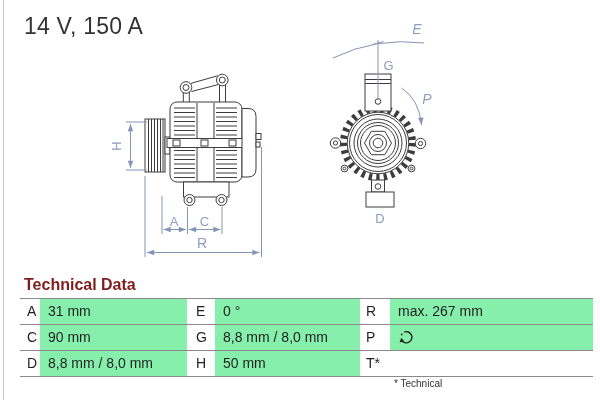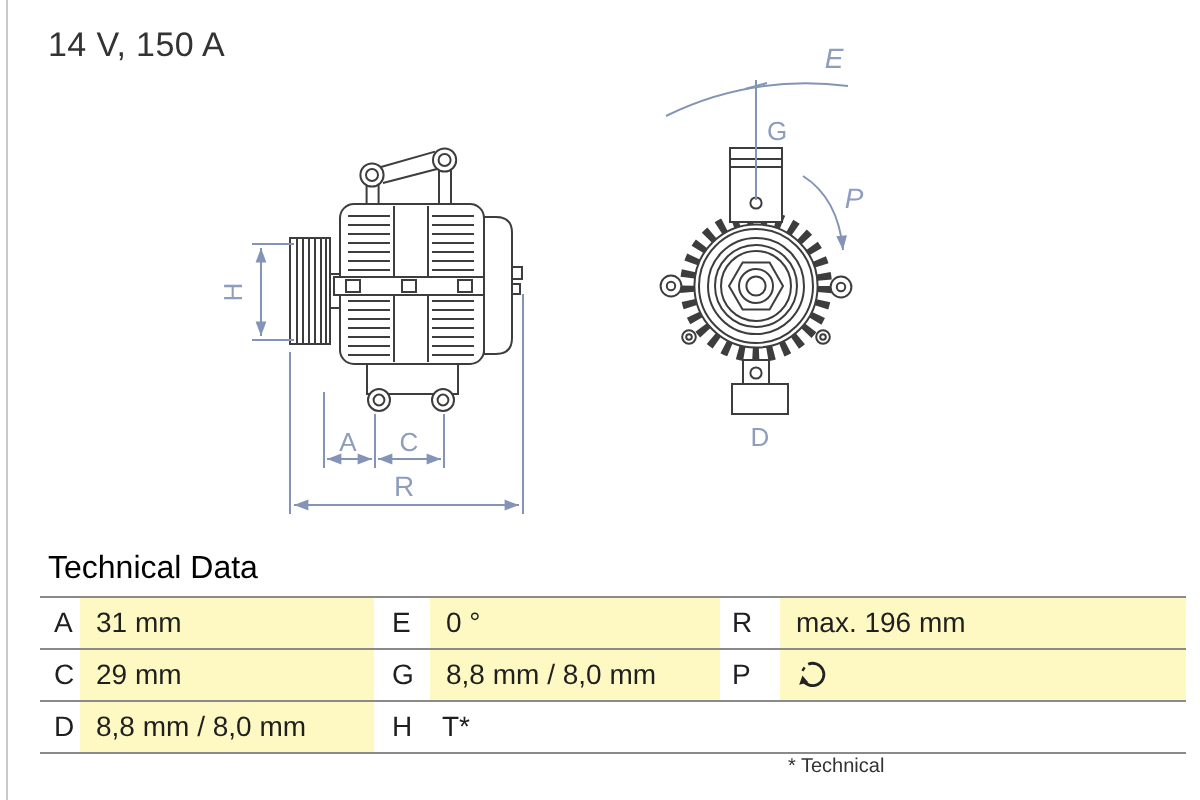--- a/index.html
+++ b/index.html
@@ -1,36 +1,36 @@
 <!DOCTYPE html>
 <html><head>
 <meta charset="utf-8">
 <style>
   html,body{margin:0;padding:0}
   body{width:600px;height:400px;position:relative;background:#fff;
        font-family:"Liberation Sans",sans-serif;overflow:hidden}
   .leftborder{position:absolute;left:3px;top:0;width:1px;height:400px;background:#cacaca}
-  .title{position:absolute;left:24px;top:13px;font-size:17px;color:#333;letter-spacing:.2px}
+  .title{position:absolute;left:24px;top:13px;font-size:23px;color:#333;letter-spacing:.2px}
   svg.drawings{position:absolute;left:0;top:0}
   svg text{font-family:"Liberation Sans",sans-serif}
   .dk{stroke:#3d3d3d;fill:none;stroke-width:1}
   .dkf{stroke:#3d3d3d;fill:#fff;stroke-width:1}
   .bl{stroke:#8494b6;fill:none;stroke-width:1}
   .blt{fill:#8d9dbd;font-size:13px}
   .bltb{fill:#8d9dbd;font-size:14px}
   .blti{fill:#8d9dbd;font-size:14px;font-style:italic}
-  .heading{position:absolute;left:24px;top:276px;font-size:16px;font-weight:normal;color:#000000}
+  .heading{position:absolute;left:24px;top:276px;font-size:16px;font-weight:bold;color:#7f1d1d}
   .tbl{position:absolute;left:20px;top:298px;width:573px;border-top:1px solid #8a8a8a;
        font-size:14px;color:#1f1f1f}
   .trow{display:grid;grid-template-columns:20px 147px 28px 145px 30px 203px;
         height:25px;line-height:25px;border-bottom:1px solid #8a8a8a}
   .tk{background:#fff;padding-left:7px}
   .tk.k2{padding-left:9px}
   .tk.k3{padding-left:6px}
-  .tv{background:#fef9c3;padding-left:8px;white-space:nowrap}
+  .tv{background:#86efac;padding-left:8px;white-space:nowrap}
   .fnote{position:absolute;left:394px;top:378px;font-size:10px;color:#333}
   .roticon{display:block;margin-top:4px}
 </style>
 </head>
 <body>
 
 <div class="leftborder"></div>
 
 <div class="title">14 V, 150 A</div>
 
@@ -151,37 +151,38 @@
 
 <div class="heading">Technical Data</div>
 
 <div class="tbl">
   <div class="trow">
     <div class="tk">A</div>
     <div class="tv">31 mm</div>
     <div class="tk k2">E</div>
     <div class="tv">0 °</div>
     <div class="tk k3">R</div>
-    <div class="tv">max. 196 mm</div>
+    <div class="tv">max. 267 mm</div>
   </div>
   <div class="trow">
     <div class="tk">C</div>
-    <div class="tv">29 mm</div>
+    <div class="tv">90 mm</div>
     <div class="tk k2">G</div>
     <div class="tv">8,8 mm / 8,0 mm</div>
     <div class="tk k3">P</div>
     <div class="tv">
       <svg class="roticon" width="17" height="17" viewBox="0 0 17 17">
         <path d="M6.1,3.1 A5.6,5.6 0 1 1 3.4,10.9" fill="none" stroke="#222" stroke-width="1.4"></path>
         <path d="M3.2,6.4 L4.3,4.7" stroke="#222" stroke-width="1.2"></path>
         <polygon points="1.6,13.4 6.2,12.2 3.2,8.7" fill="#222"></polygon>
       </svg>
     </div>
   </div>
   <div class="trow">
     <div class="tk">D</div>
     <div class="tv">8,8 mm / 8,0 mm</div>
     <div class="tk k2">H</div>
+    <div class="tv">50 mm</div>
     <div class="tk k3">T*</div>
   </div>
 </div>
 
 <div class="fnote">* Technical</div>
 
 </body></html>

